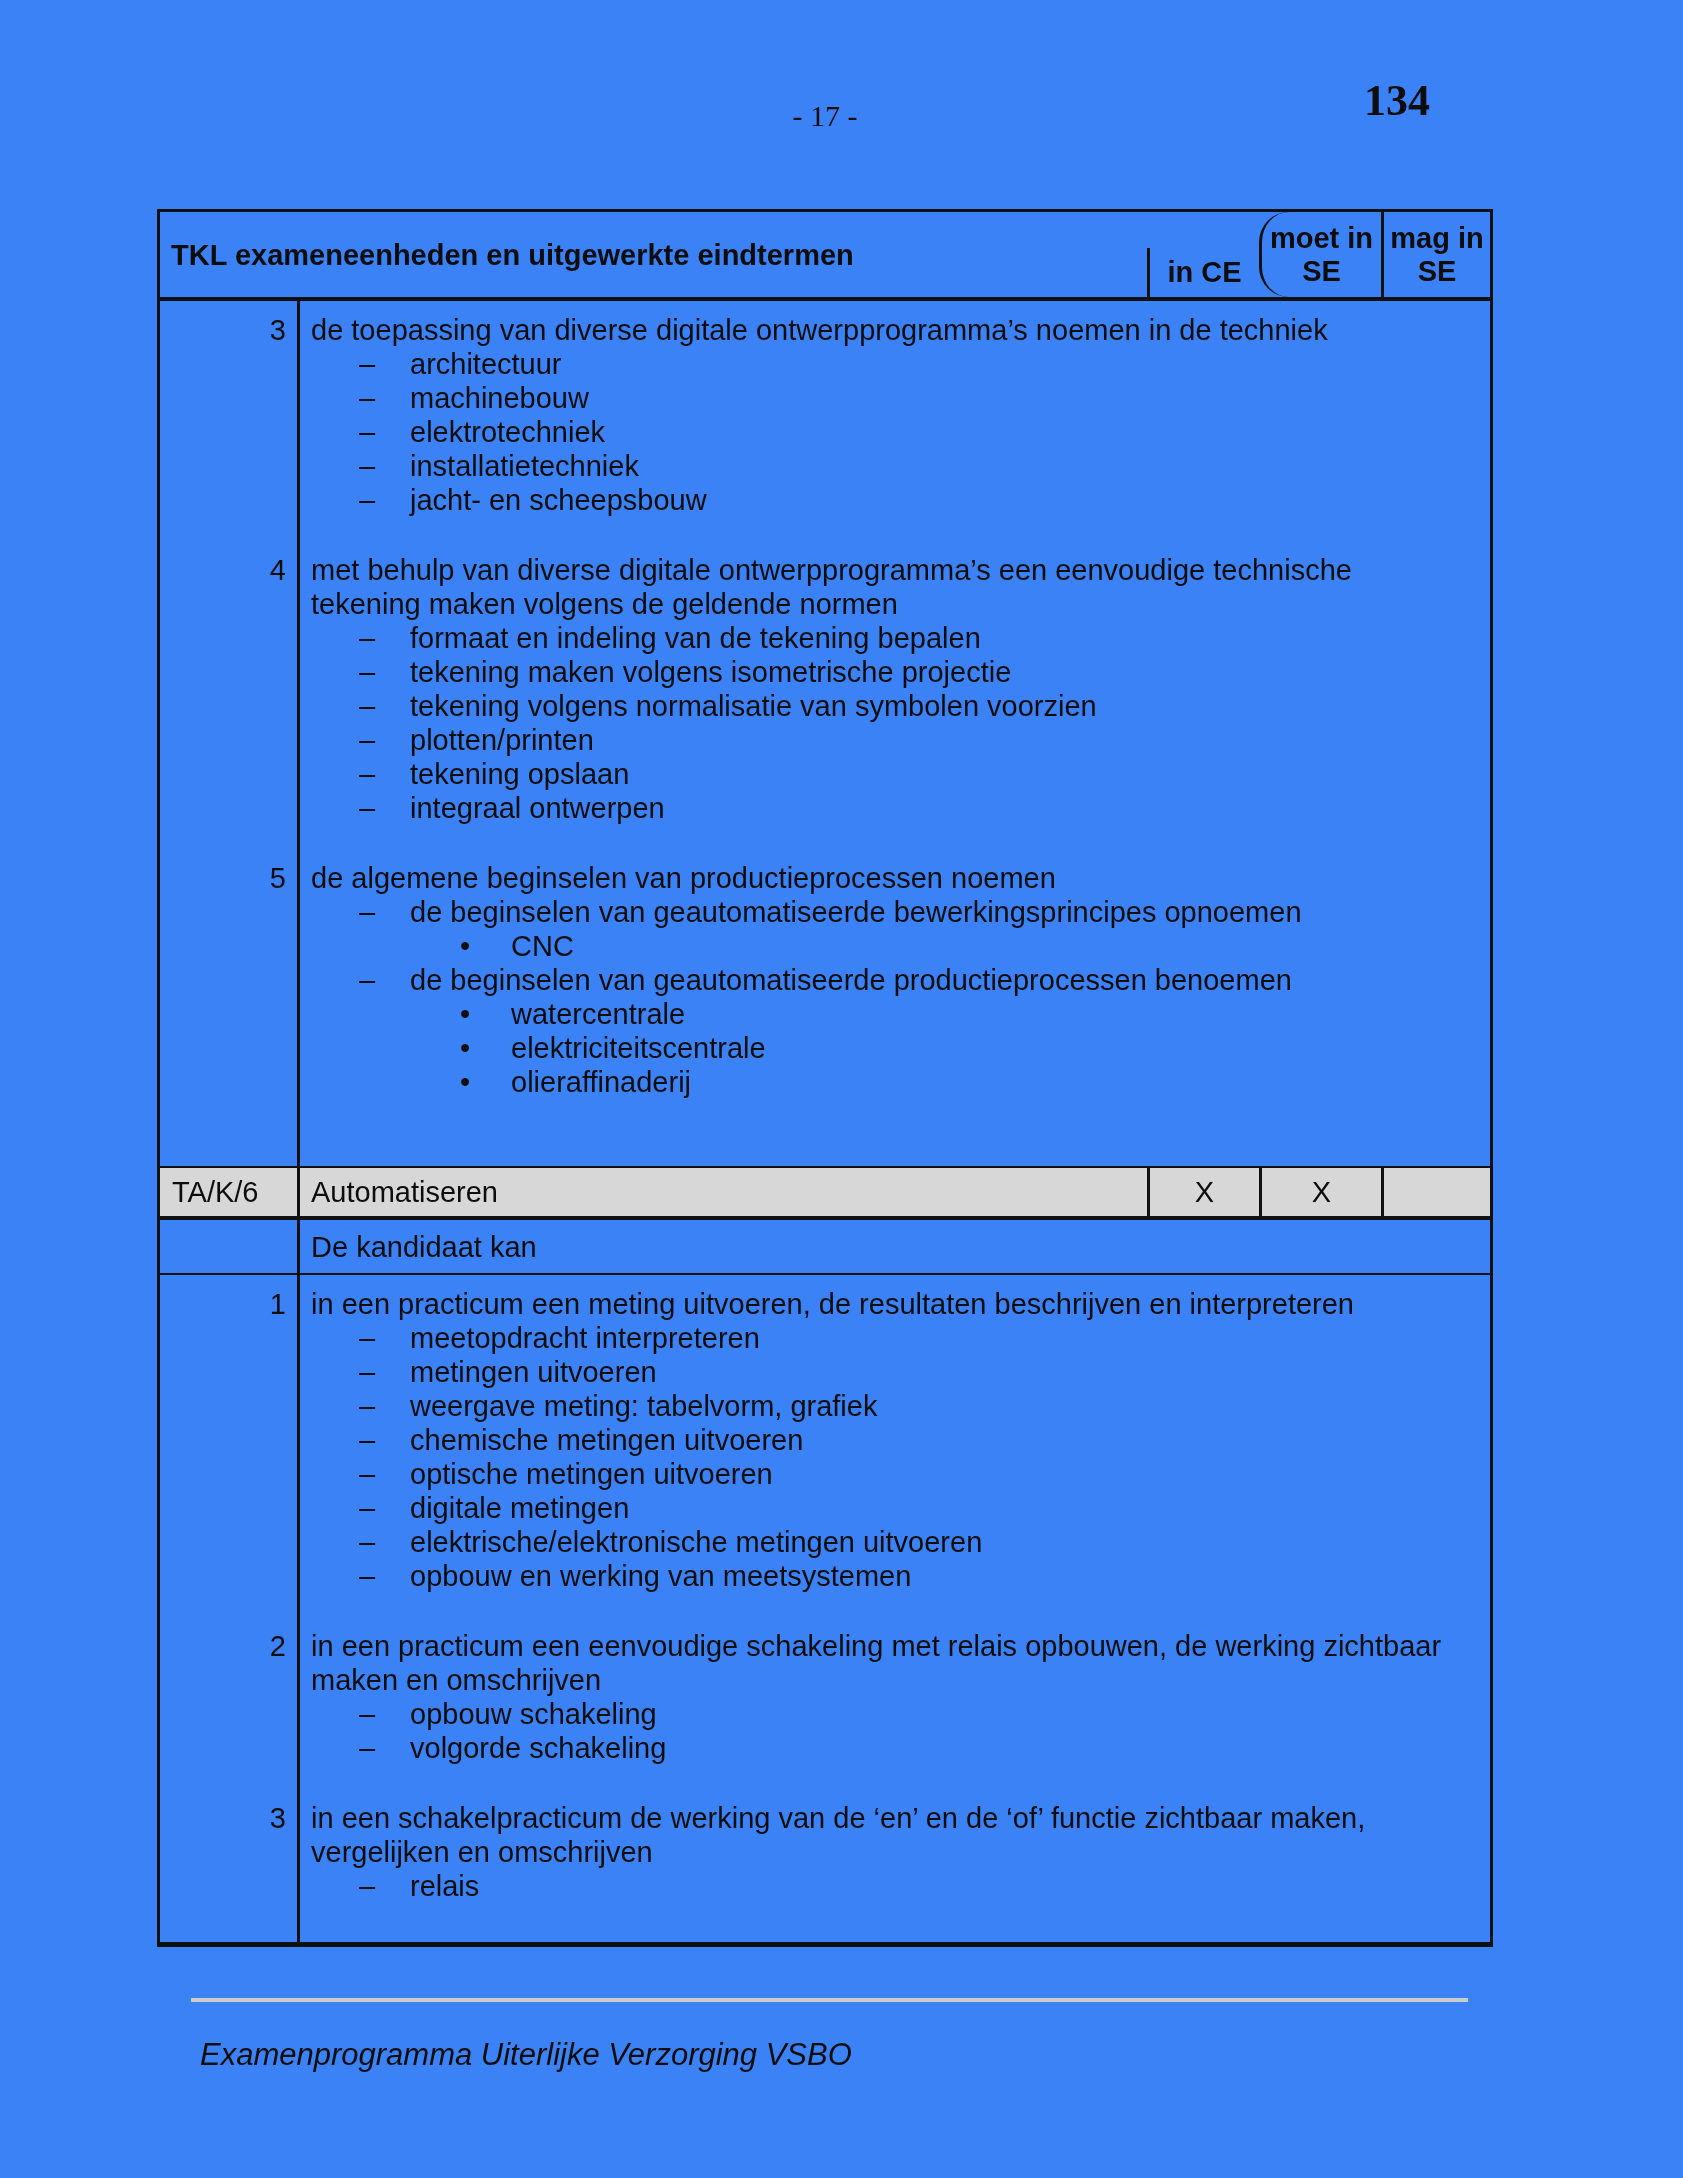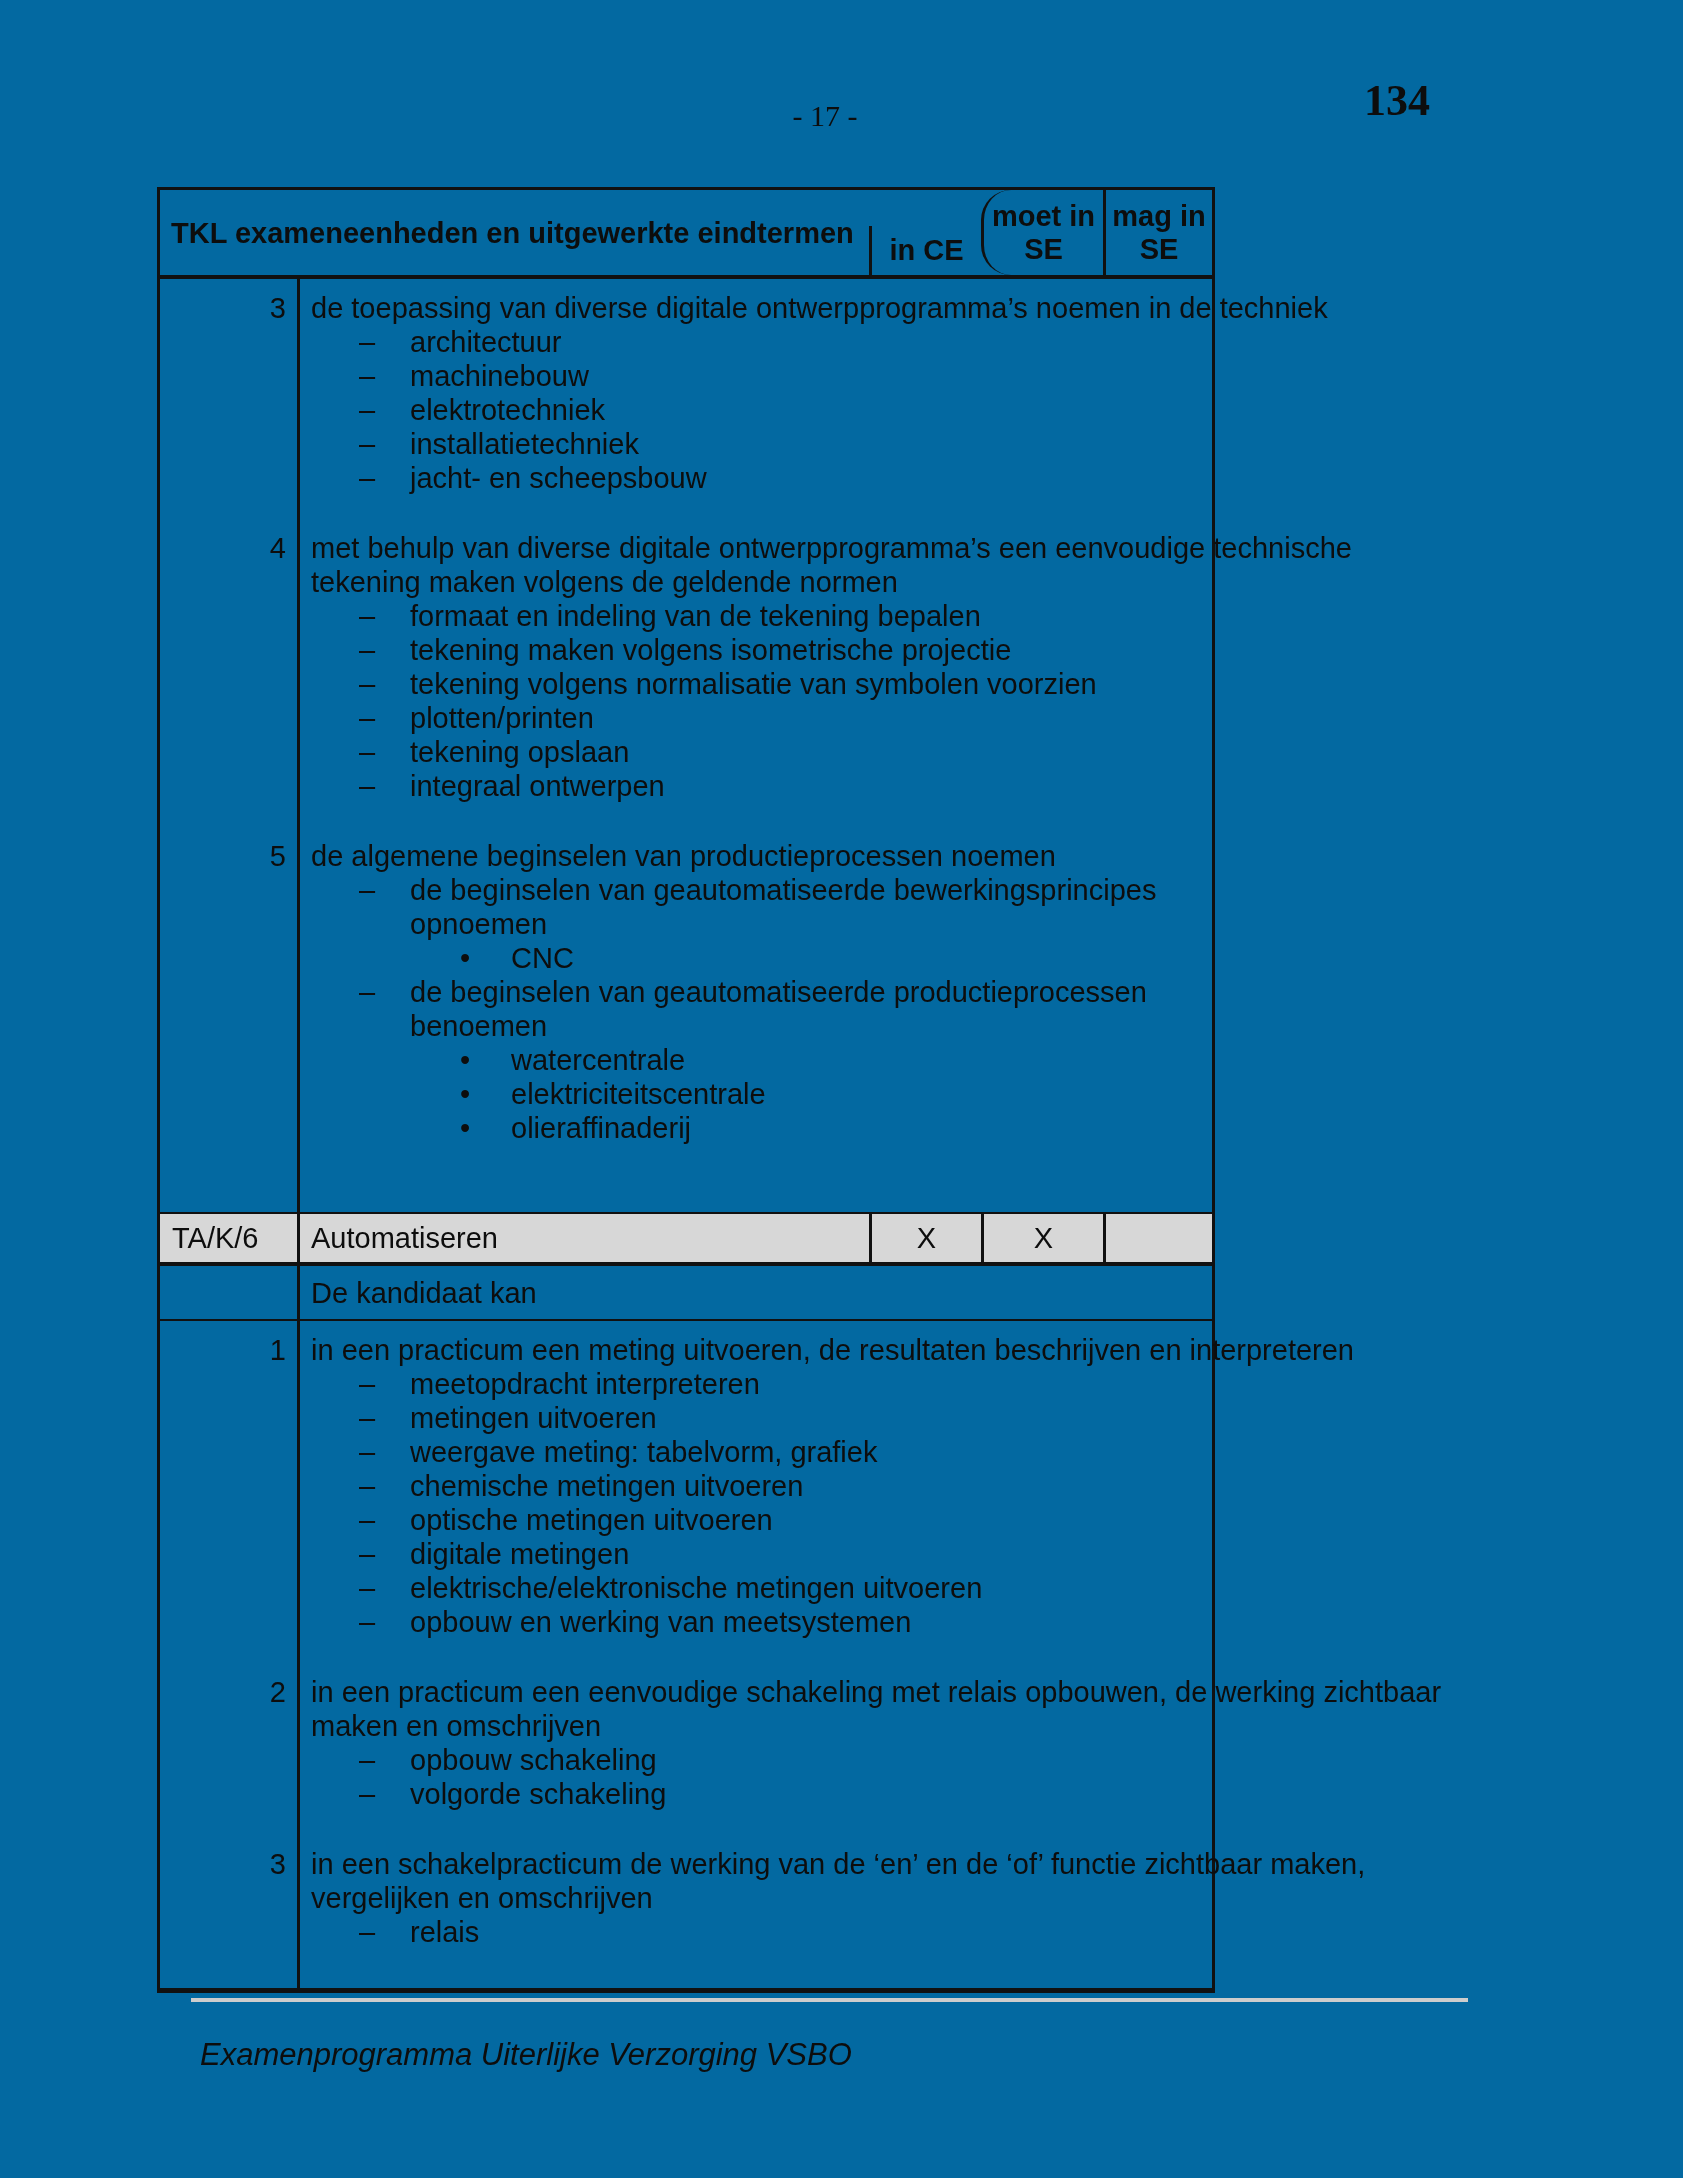--- a/index.html
+++ b/index.html
@@ -1,26 +1,26 @@
 <!DOCTYPE html>
 <html><head>
 <meta charset="utf-8">
 <style>
   html,body{margin:0;padding:0;background:#e9e9e9;}
-  .page{position:relative;width:1683px;height:2178px;background:#0369a1;
+  .page{position:relative;width:1683px;height:2178px;background:#3b82f6;
         font-family:"Liberation Sans","DejaVu Sans",sans-serif;color:#0d0d0d;overflow:hidden;}
 
   
   .hdr-center{position:absolute;left:157px;top:99px;width:1336px;text-align:center;
               font-family:"Liberation Serif","DejaVu Serif",serif;font-size:30px;}
   .page-num{position:absolute;left:1364px;top:75px;
             font-family:"Liberation Serif","DejaVu Serif",serif;font-size:44px;font-weight:bold;}
 
   
-  .doc-table{position:absolute;left:157px;top:187px;width:1058px;box-sizing:border-box;
+  .doc-table{position:absolute;left:157px;top:209px;width:1336px;box-sizing:border-box;
              border:3px solid #111;border-bottom-width:5px;font-size:29px;line-height:34px;}
 
   
   .thead{display:flex;align-items:stretch;border-bottom:4px solid #111;font-weight:bold;}
   .th-main{flex:1;display:flex;align-items:center;padding-left:11px;height:85px;box-sizing:border-box;}
   .th-col{display:flex;align-items:center;justify-content:center;text-align:center;
           border-left:3px solid #111;box-sizing:border-box;line-height:33px;}
   .th-ce{width:112px;margin-top:36px;} .th-moet{width:122px;border-radius:30px;} .th-mag{width:109px;}
 
   

